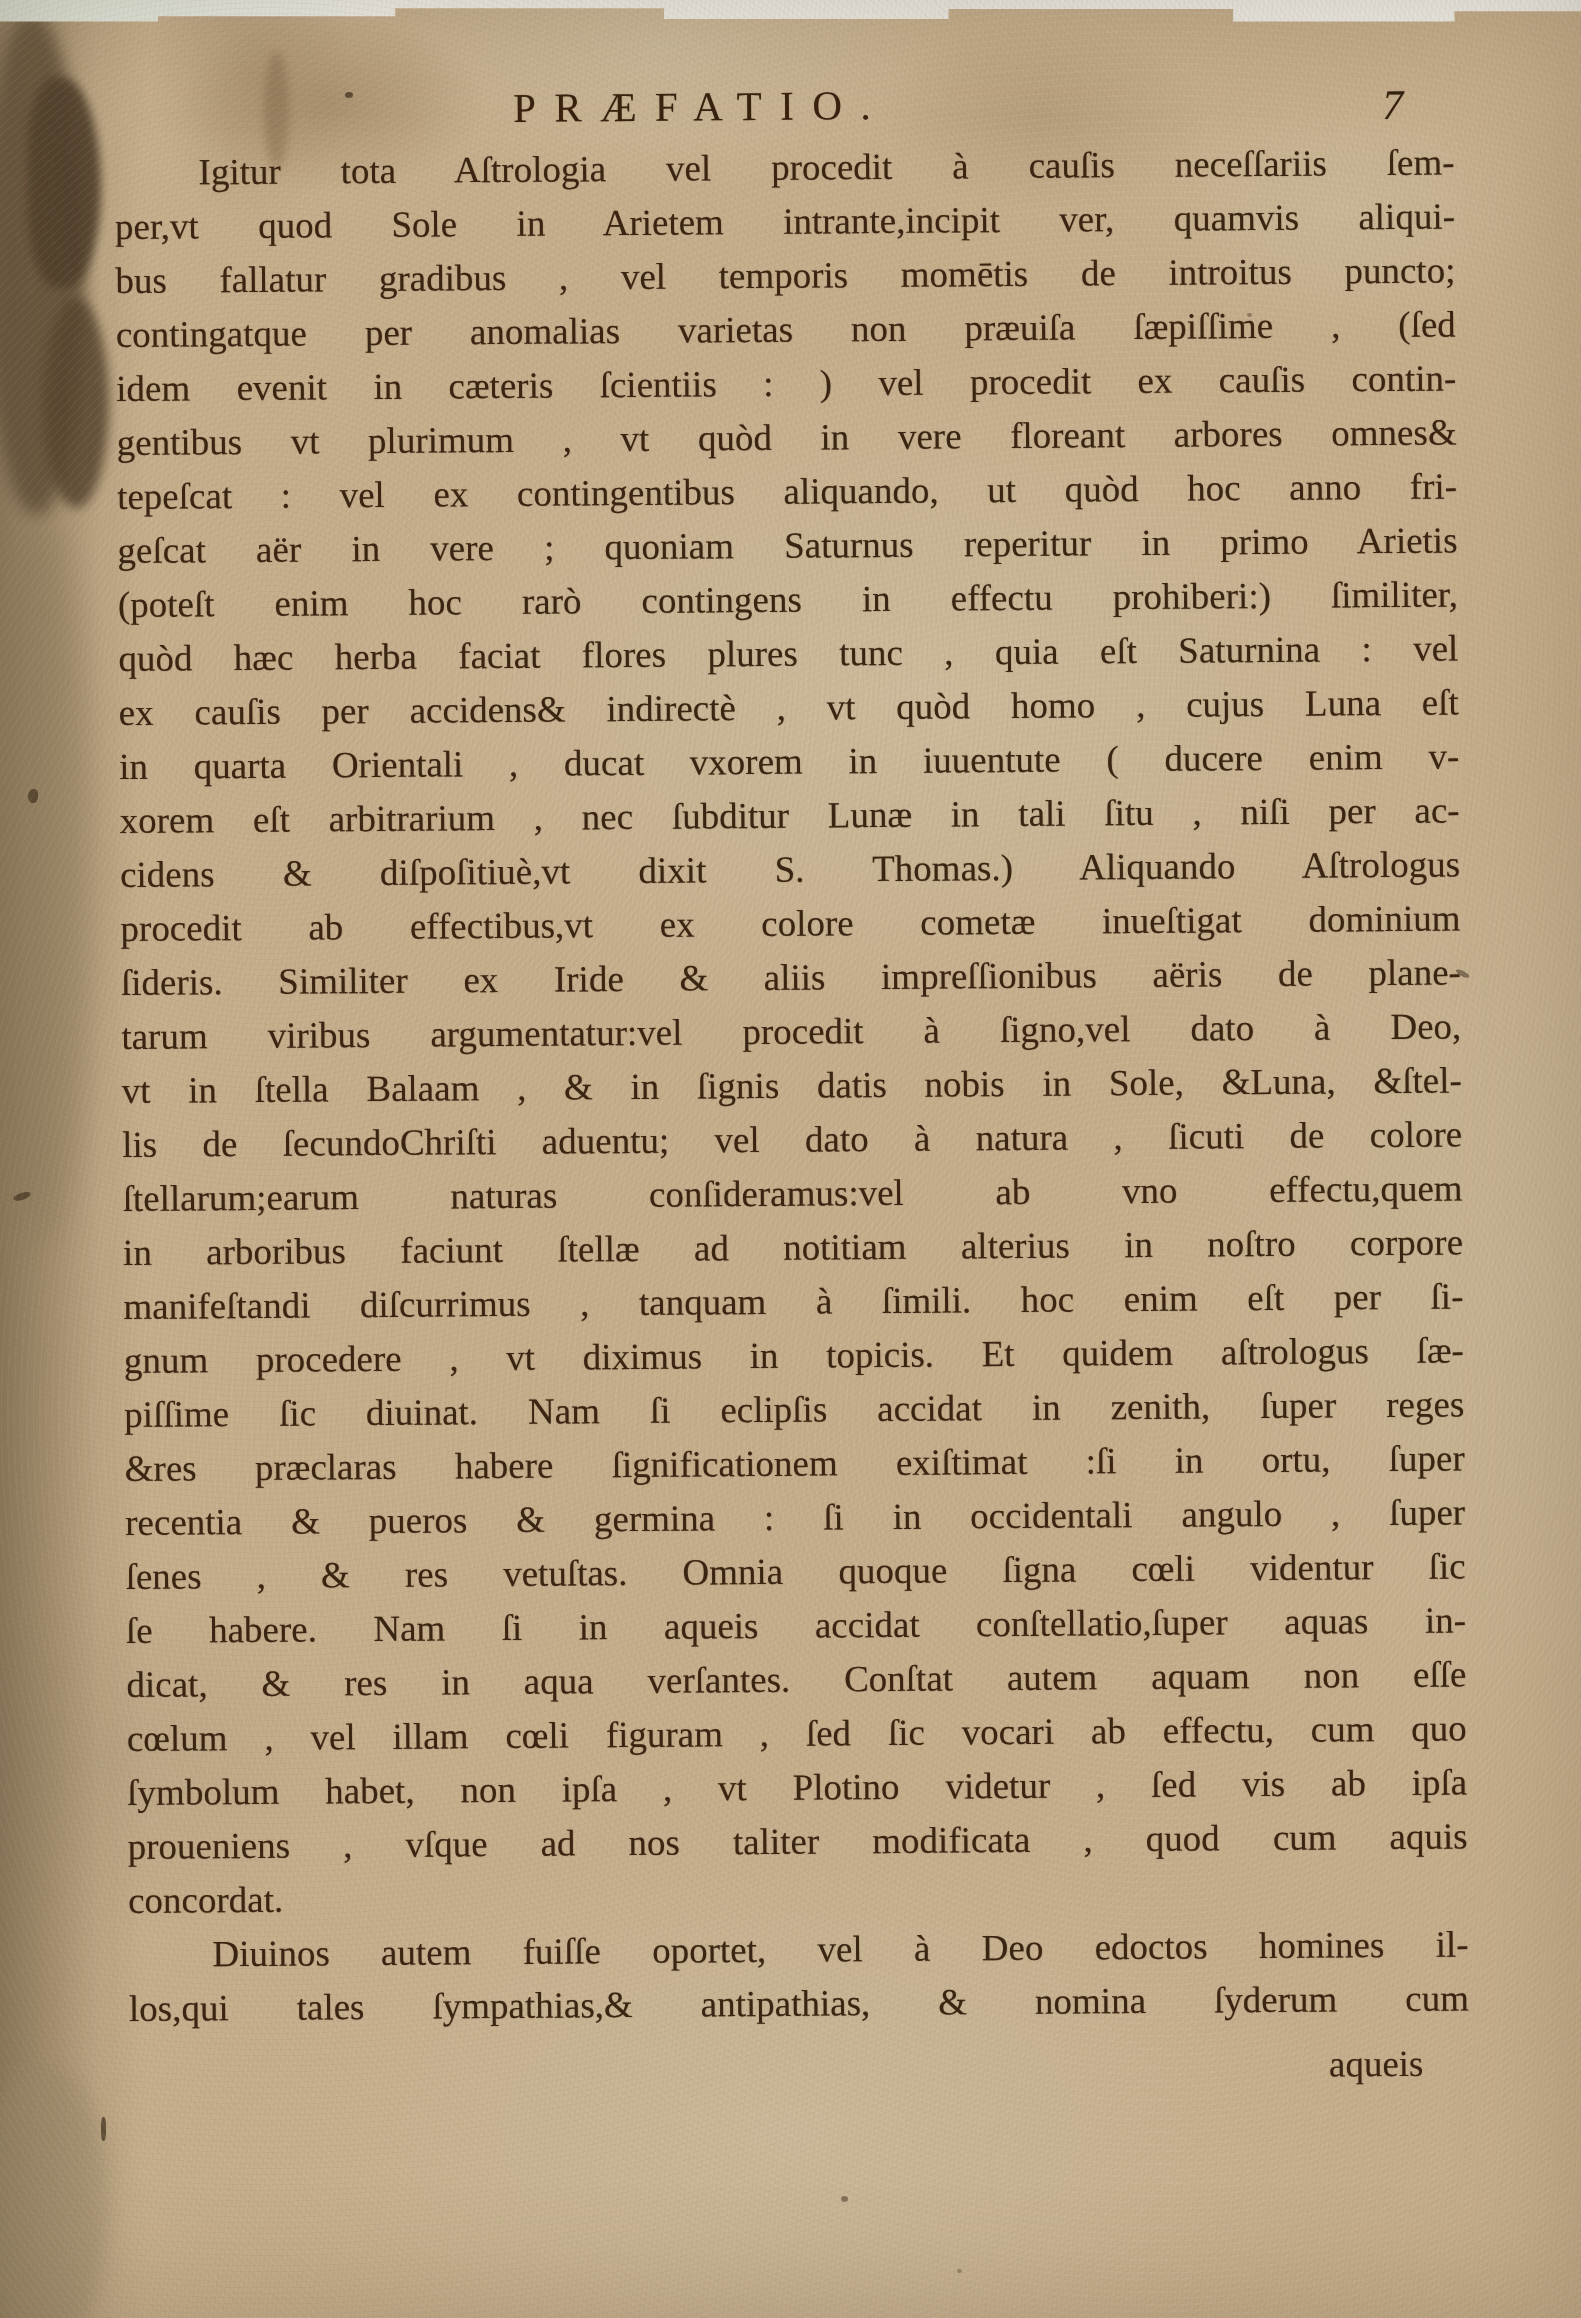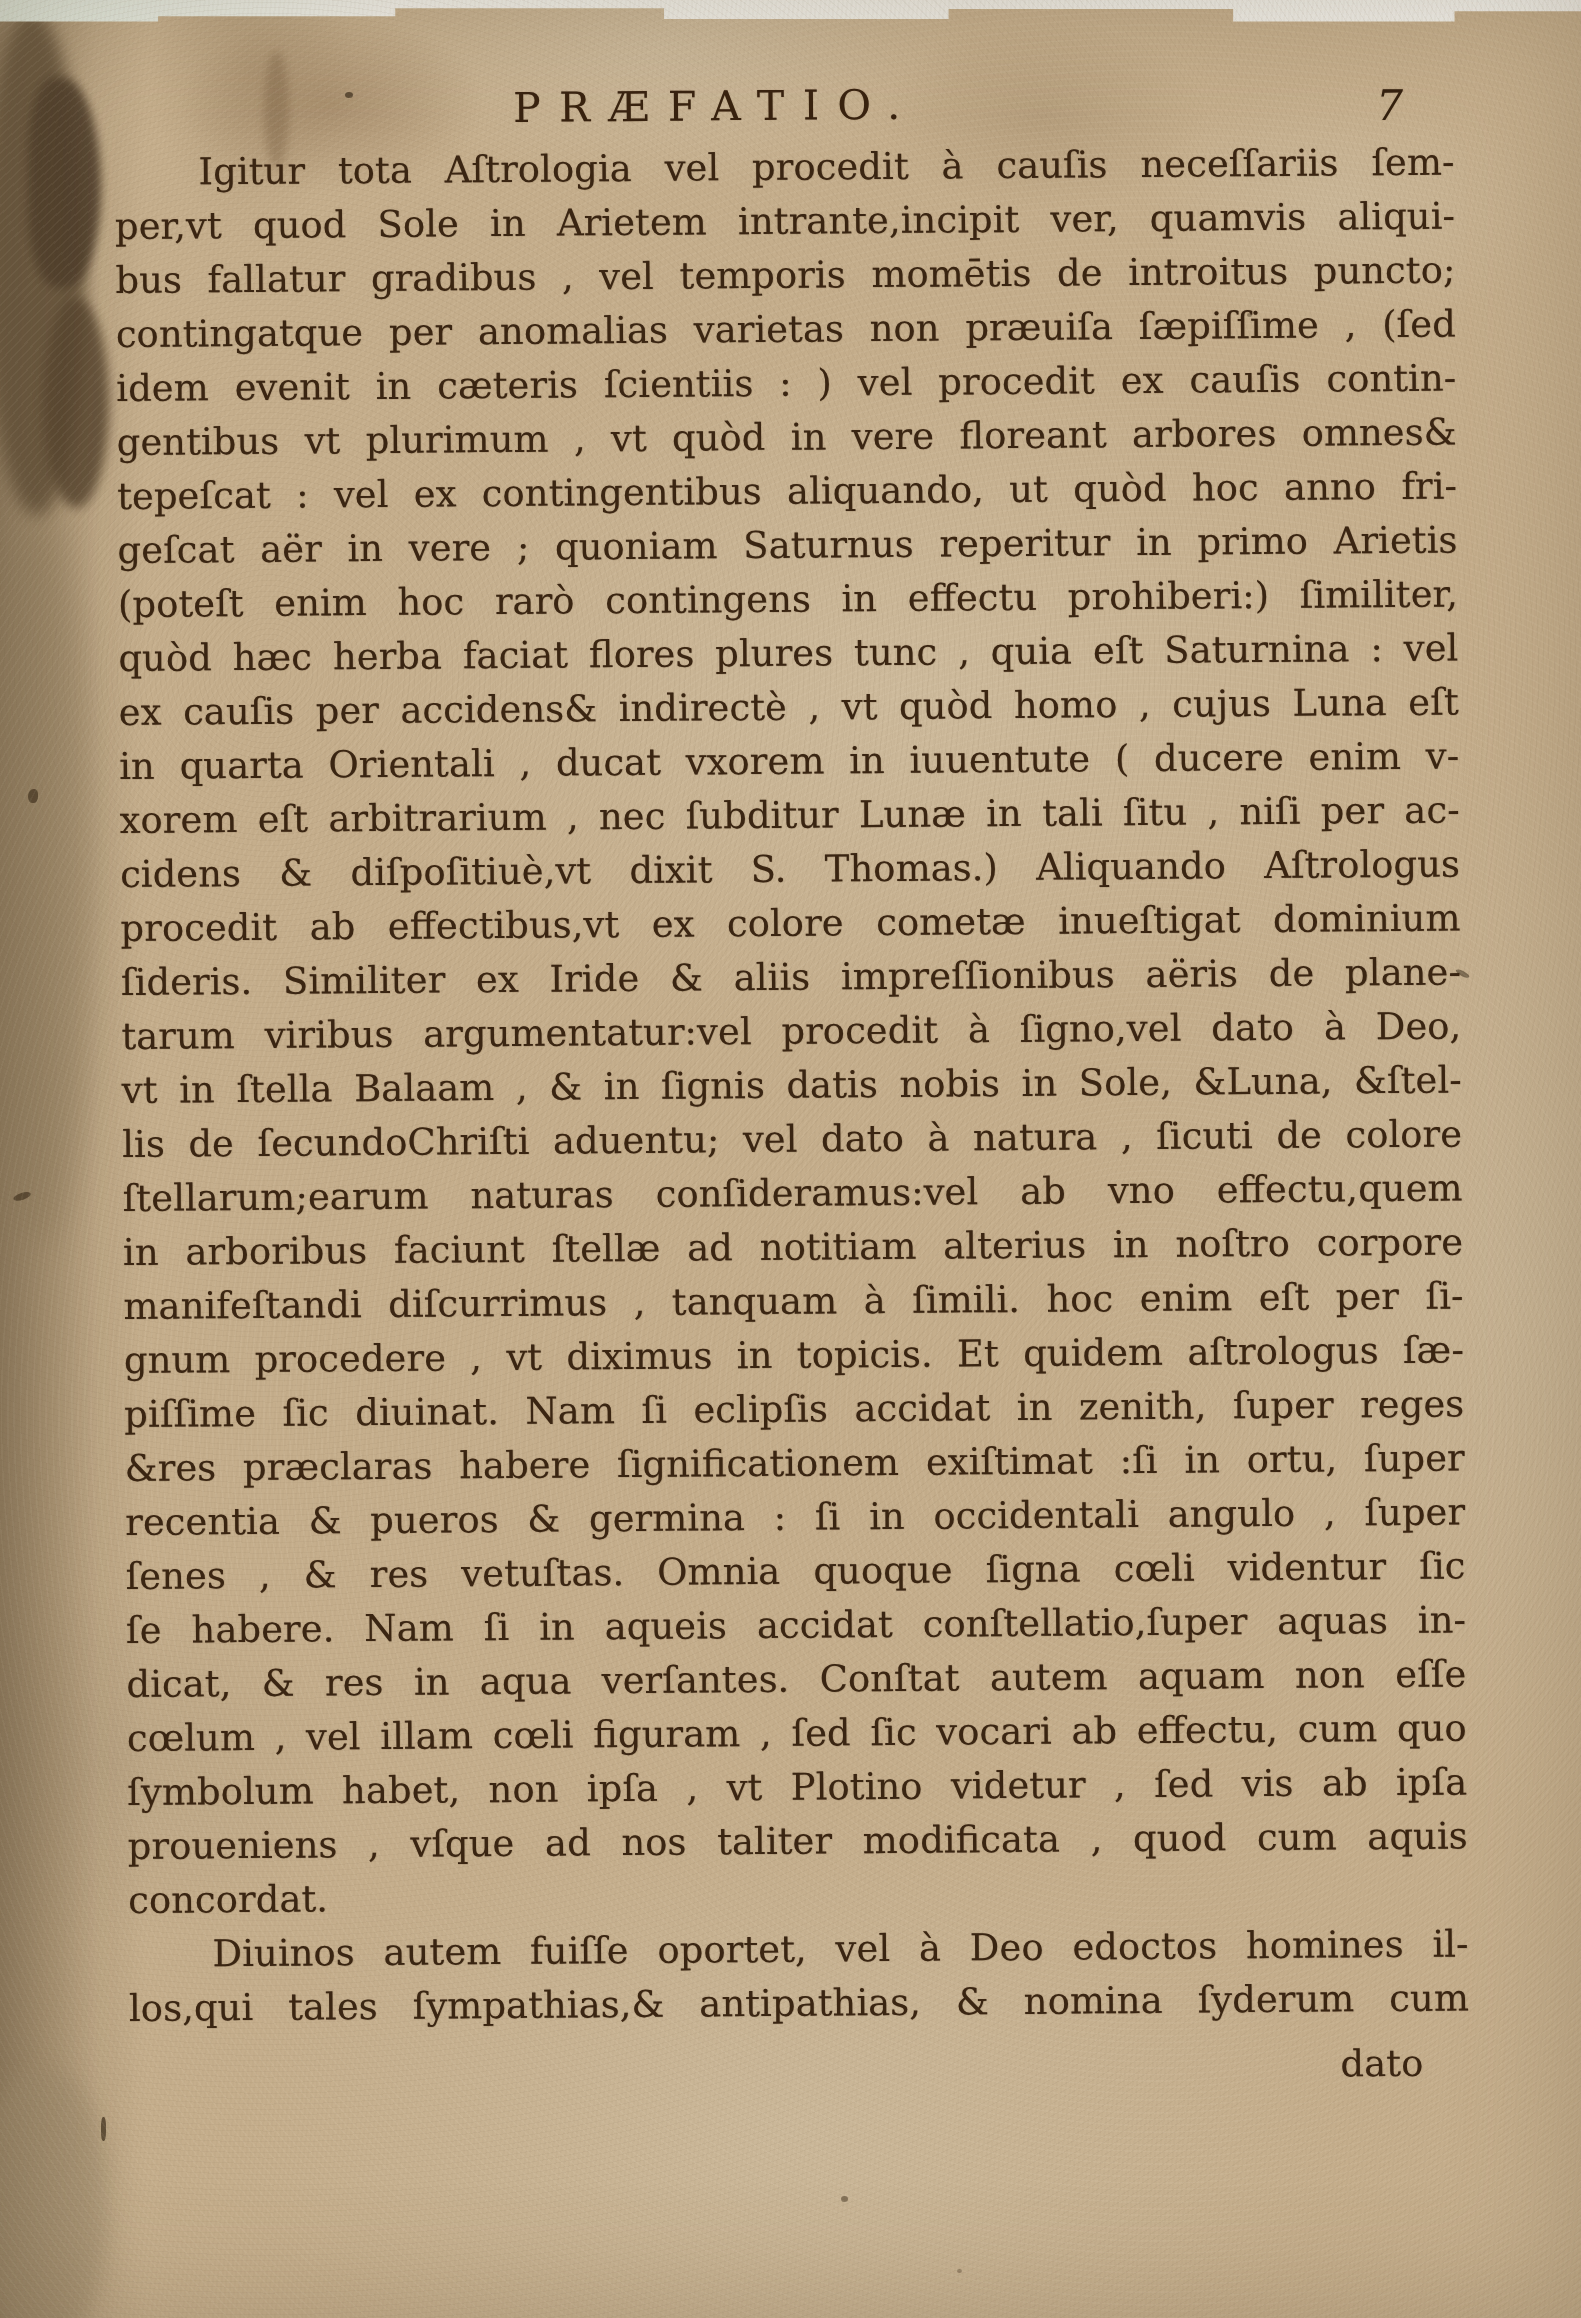--- a/index.html
+++ b/index.html
@@ -14,20 +14,21 @@
     background-image:
       radial-gradient(ellipse 235px 137px at 21% 4.5%, rgba(146,118,86,.50), transparent 65%),
       radial-gradient(ellipse 157px 254px at 16% 3%, rgba(150,125,92,.38), transparent 65%),
       radial-gradient(ellipse 440px 205px at 42% 2%, rgba(208,193,166,.55), transparent 70%),
       radial-gradient(ellipse 254px 147px at 66% 5%, rgba(148,124,92,.30), transparent 65%),
       radial-gradient(ellipse 783px 465px at 58% 30%, rgba(214,199,172,.50), transparent 75%),
       radial-gradient(ellipse 587px 734px at 96% 55%, rgba(203,187,159,.45), transparent 75%),
       radial-gradient(ellipse 734px 416px at 50% 92%, rgba(209,194,167,.50), transparent 75%),
       radial-gradient(ellipse 342px 254px at 7% 76%, rgba(172,152,122,.40), transparent 70%),
       radial-gradient(ellipse 293px 186px at 85% 9%, rgba(210,196,170,.40), transparent 70%);
+    font-family: Liberation Serif, serif;
   }
   .scan::after{
     content:"";position:absolute;inset:0;pointer-events:none;
     box-shadow:inset 0 0 127px rgba(104,86,58,.30);
   }
   .grain{
     position:absolute;inset:0;pointer-events:none;
     background-image:
       repeating-radial-gradient(circle at 17% 29%, rgba(100,80,55,.05) 0 1px, transparent 1px 5.4px),
       repeating-radial-gradient(circle at 73% 61%, rgba(255,246,226,.05) 0 1.5px, transparent 1.5px 6.4px),
@@ -146,17 +147,17 @@
         <div class="line">ſe habere.  Nam ſi in aqueis accidat conſtellatio,ſuper aquas in-</div>
         <div class="line">dicat, &amp; res in aqua verſantes.  Conſtat autem aquam non eſſe</div>
         <div class="line">cœlum , vel illam cœli figuram , ſed ſic vocari ab effectu, cum quo</div>
         <div class="line">ſymbolum habet, non ipſa , vt Plotino videtur , ſed vis ab ipſa</div>
         <div class="line">proueniens , vſque ad nos taliter modificata , quod cum aquis</div>
         <div class="line short">concordat.</div>
         <div class="line indent">Diuinos autem fuiſſe oportet, vel à Deo edoctos homines il-</div>
         <div class="line">los,qui tales ſympathias,&amp; antipathias, &amp; nomina ſyderum cum</div>
       </div>
     <div class="catchword">
-      <span class="catchword-inner">dato</span>
+      <span class="catchword-inner">aqueis</span>
     </div>
   </div>
 </div>
 
 
 </body></html>

